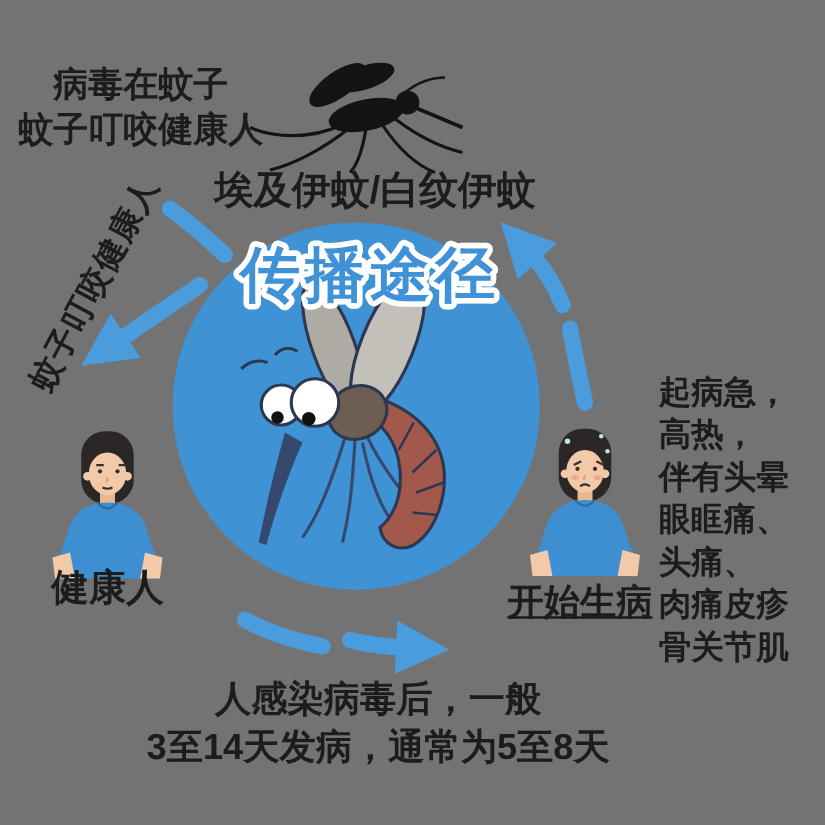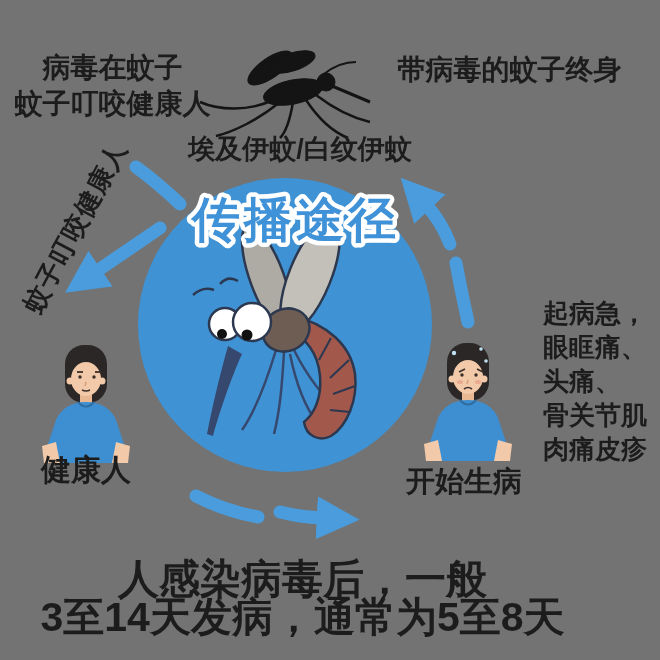--- a/index.html
+++ b/index.html
@@ -6,46 +6,45 @@
   .canvas {
     position:relative; width:660px; height:660px; overflow:hidden;
     background:#737373; color:#1c1c1c;
     font-family:"Liberation Sans","DejaVu Sans",sans-serif;
     font-weight:bold;
   }
   .abs { position:absolute; }
   .note { text-align:center; white-space:nowrap; }
   .tl-note { left:10px; top:50px; width:205px; font-size:28px; line-height:36px; }
   .tr-note { left:362px; top:52px; width:295px; font-size:28px; line-height:36px; }
-  .species { left:135px; top:131px; width:330px; font-size:27px; }
+  .species { left:135px; top:131px; width:330px; font-size:31px; }
   .diag-note {
     left:-35px; top:210px; width:220px; height:34px; font-size:26px;
     letter-spacing:1px; text-align:center;
     transform:rotate(-62deg); transform-origin:50% 50%;
   }
   .person-label { font-size:30px; text-align:center; white-space:nowrap; }
   .lbl-left  { left:28px;  top:450px; width:116px; }
-  .lbl-right { left:394px; top:462px; width:140px; font-size:29px; }
+  .lbl-right { left:394px; top:462px; width:140px; font-size:29px;text-decoration:underline; }
   .symptoms { left:527px; top:296px; width:134px; font-size:26px; line-height:34px; }
-  .symptoms div { white-space:nowrap;margin-left:16px; }
-  .bottom-note { left:0px; top:560px; width:605px; font-size:41px; line-height:38px; text-align:center; }
+  .symptoms div { white-space:nowrap; }
+  .bottom-note { left:0px; top:541px; width:605px; font-size:29px; line-height:38px; text-align:center; }
   svg { display:block; }
 </style>
 </head>
 <body>
 
 <div class="canvas">
 
   <div class="abs note tl-note">
     <div>病毒在蚊子</div>
     <div>蚊子叮咬健康人</div>
   </div>
 
   <div class="abs note tr-note">
-    <div>带病毒的蚊子终身</div>
   </div>
 
   <svg class="abs" style="left:198px; top:40px;" width="190" height="100" viewBox="0 0 190 100">
     <g fill="#141414" stroke="#141414">
       <ellipse cx="72" cy="28" rx="26" ry="10" transform="rotate(-35 72 28)"></ellipse>
       <ellipse cx="94" cy="22" rx="24" ry="9" transform="rotate(-18 94 22)"></ellipse>
       <ellipse cx="95" cy="52" rx="30" ry="12" transform="rotate(-12 95 52)"></ellipse>
       <circle cx="128" cy="42" r="9"></circle>
       <path d="M134,46 L172,62" stroke-width="3" fill="none"></path>
       <path d="M126,34 C136,26 148,22 158,22" stroke-width="2" fill="none"></path>
@@ -176,24 +175,26 @@
       <path d="M50,64 C34,64 24,72 20,82 L12,106 Q10,112 12,118 L12,125 L88,125 L88,118 Q90,112 88,106 L80,82 C76,72 66,64 50,64 Z" fill="#3e8fd1"></path>
       <path d="M42,64 Q50,73 58,64" stroke="#2f6da0" stroke-width="2" fill="none"></path>
       <path d="M6,108 L20,104 L24,125 L8,125 Z" fill="#f2c9a9"></path>
       <path d="M94,108 L80,104 L76,125 L92,125 Z" fill="#f2c9a9"></path>
     </g>
   </svg>
   <div class="abs person-label lbl-right">开始生病</div>
 
   <div class="abs symptoms">
     <div>起病急，</div>
+    <div>高热，</div>
+    <div>伴有头晕</div>
     <div>眼眶痛、</div>
     <div>头痛、</div>
+    <div>肉痛皮疹</div>
     <div>骨关节肌</div>
-    <div>肉痛皮疹</div>
   </div>
 
   <div class="abs note bottom-note">
     <div>人感染病毒后，一般</div>
     <div>3至14天发病，通常为5至8天</div>
   </div>
 
 </div>
 
 </body></html>

